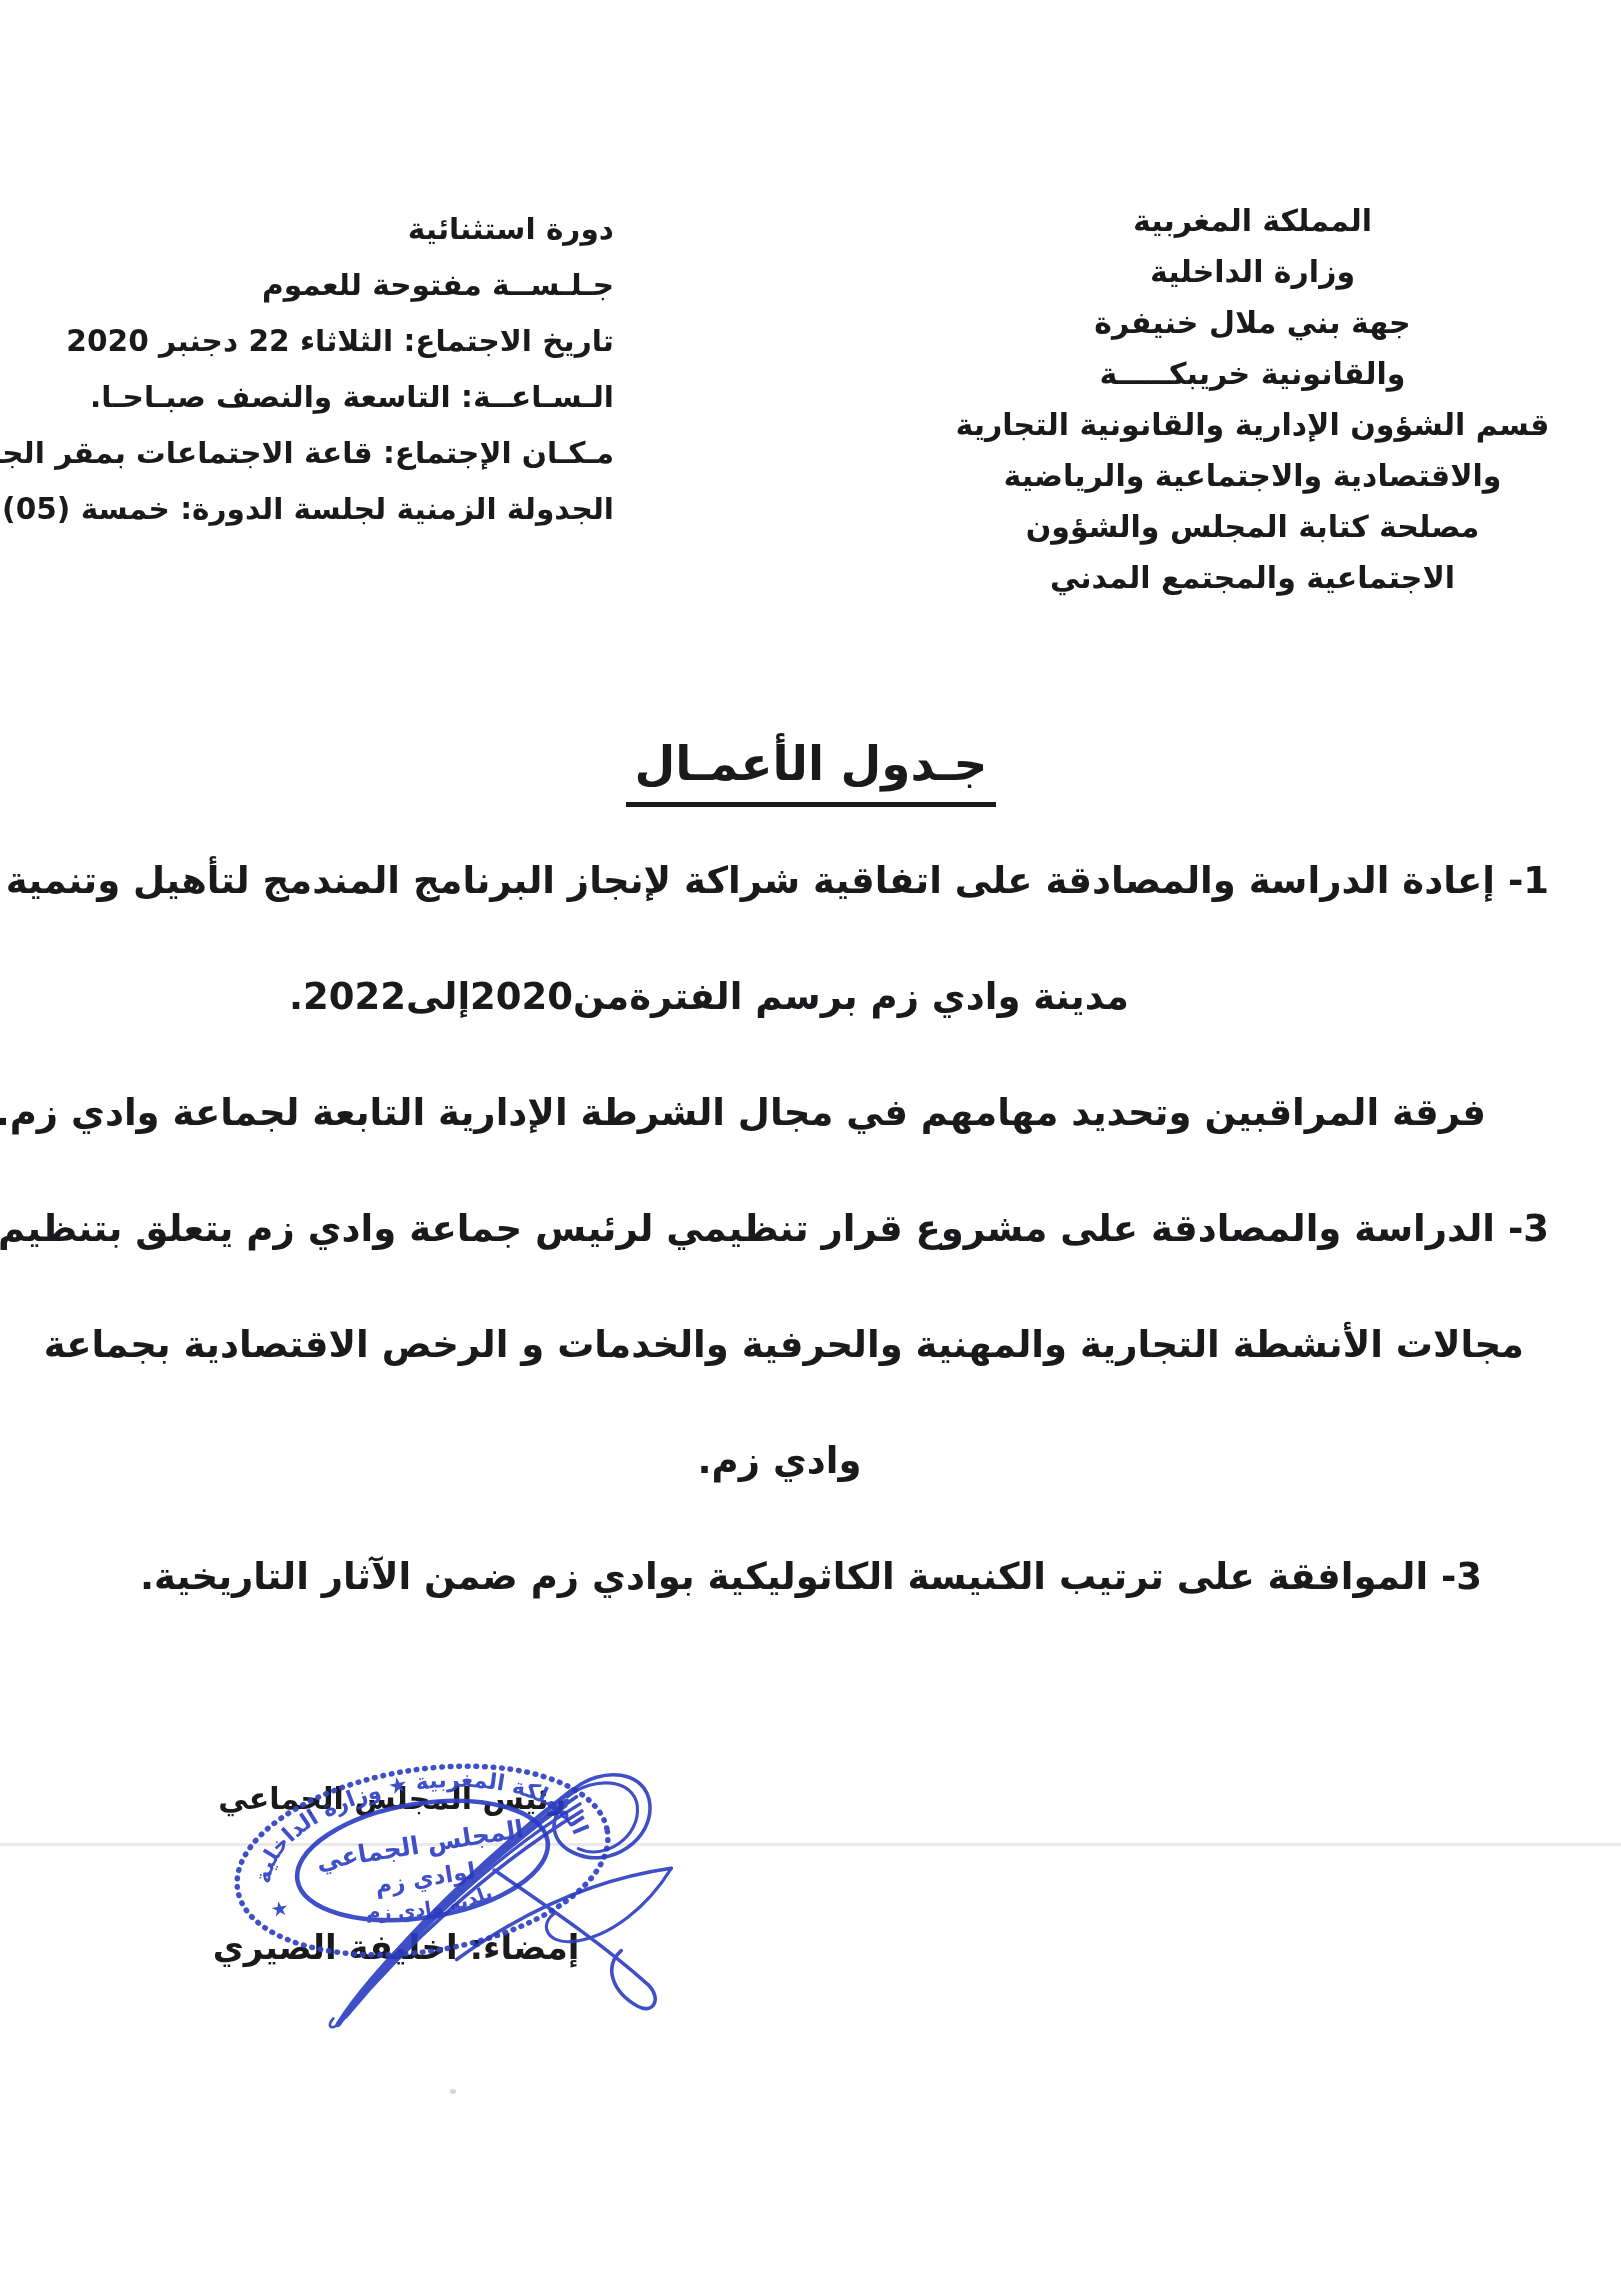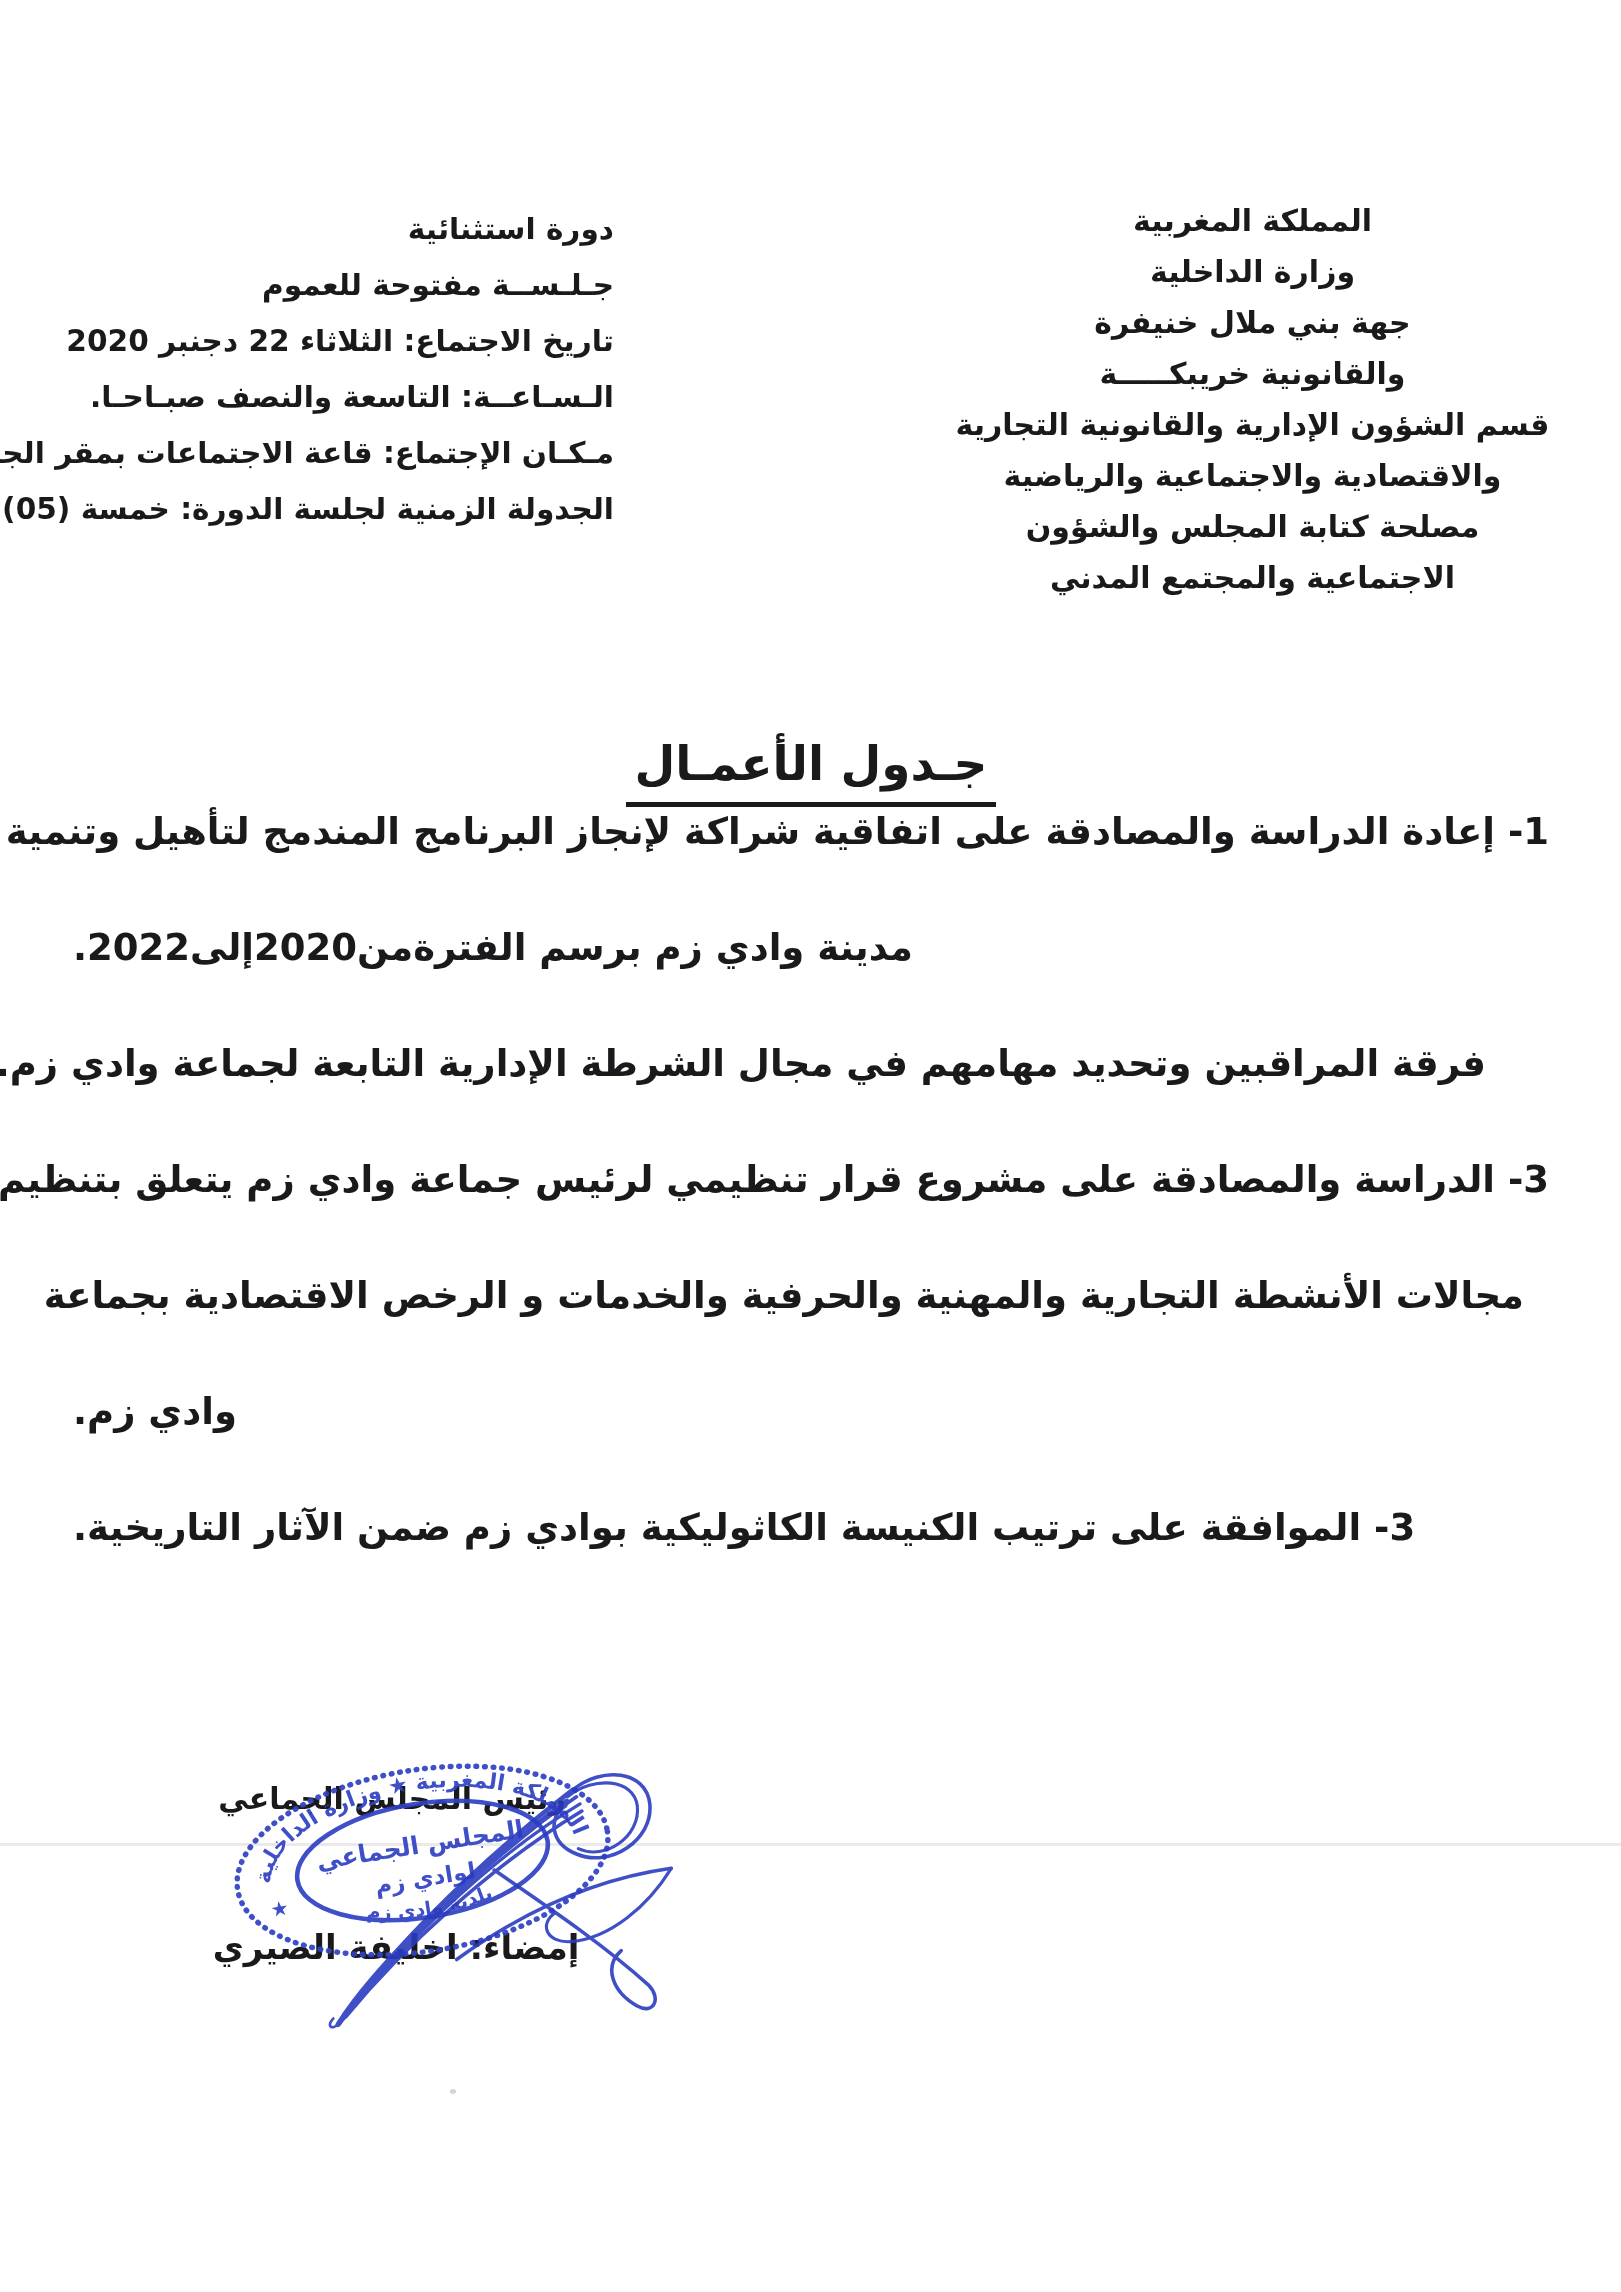--- a/index.html
+++ b/index.html
@@ -17,21 +17,21 @@
   .hdr-right{top:195px;right:56px;width:627px;font-size:30px;line-height:51px;}
   .hdr-left{top:201px;left:54px;width:560px;font-size:29.6px;line-height:56px;text-align:right;}
   .hdr div{white-space:nowrap;}
   
   .title-wrap{position:absolute;top:691px;left:0;width:100%;text-align:center;direction:rtl;}
   .title-wrap span{
     display:inline-block;font-size:47px;font-weight:bold;
     padding:0 9px 10.7px 9px;border-bottom:5.4px solid #1a1a1d;letter-spacing:0.9px;margin-top:45px;
   }
   
-  .agenda{position:absolute;top:810px;right:73px;left:73px;direction:rtl;text-align:left;
+  .agenda{position:absolute;top:859px;right:73px;left:73px;direction:rtl;text-align:center;
           font-size:37px;font-weight:bold;}
   .agenda .line{height:116px;white-space:nowrap;}
   .ind-xs{padding-right:25px;}
   .ind-sm{padding-right:63px;}
   .ind-lg{padding-right:204px;}
   
   .sig-role{position:absolute;top:1737px;left:204px;width:376px;direction:rtl;text-align:center;
             font-size:30px;font-weight:bold;z-index:2;white-space:nowrap;margin-top:44px;}
   .sig-line{position:absolute;top:1927px;left:199px;width:394px;direction:rtl;text-align:center;
             font-size:34px;font-weight:bold;z-index:2;white-space:nowrap;}

